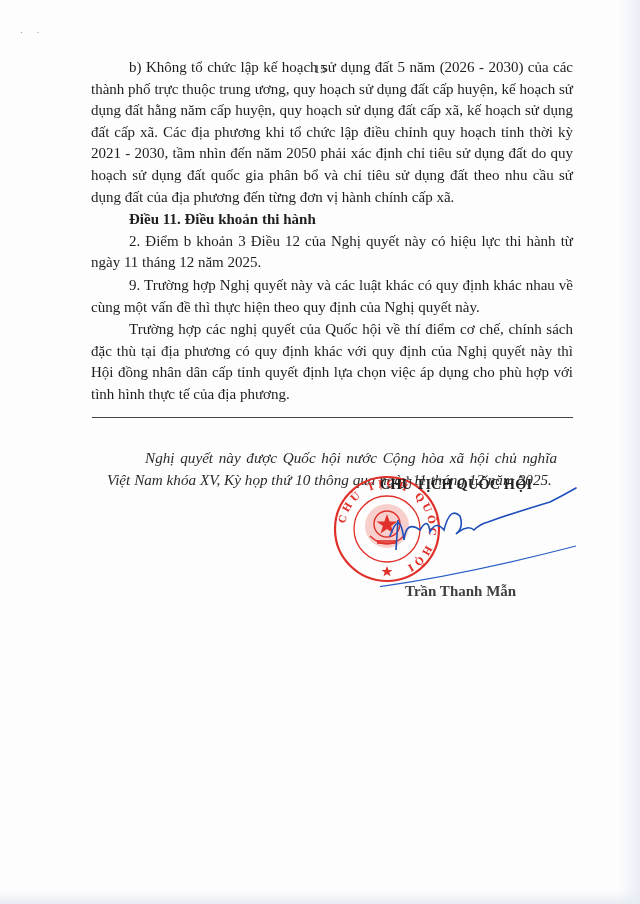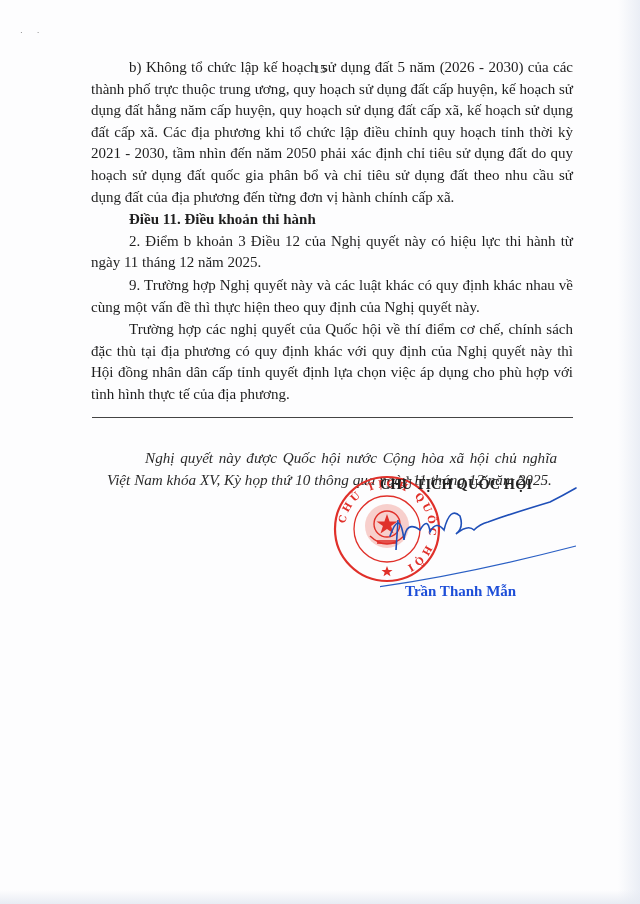--- a/index.html
+++ b/index.html
@@ -42,21 +42,21 @@
     text-align: justify; color: #2a2a2a;
   }
   .closing p { margin: 16px; text-indent: 38px; }
   .sig-title {
     position: absolute; left: 380px; width: 200px; top: 476px;
     font-weight: bold; font-size: 14.4px; text-align: left;
     letter-spacing: 0.1px; color: #222;
   }
   .sig-name {
     position: absolute; left: 405px; top: 583px;
-    font-weight: bold; font-size: 15px; color: #1d4ed8;
+    font-weight: bold; font-size: 15px; color: #404040;
   }
   .stamp {
     position: absolute; left: 332px; top: 474px; width: 110px; height: 110px;
   }
   .signature {
     position: absolute; left: 380px; top: 480px; width: 200px; height: 110px;
   }
 </style>
 </head>
 <body>

